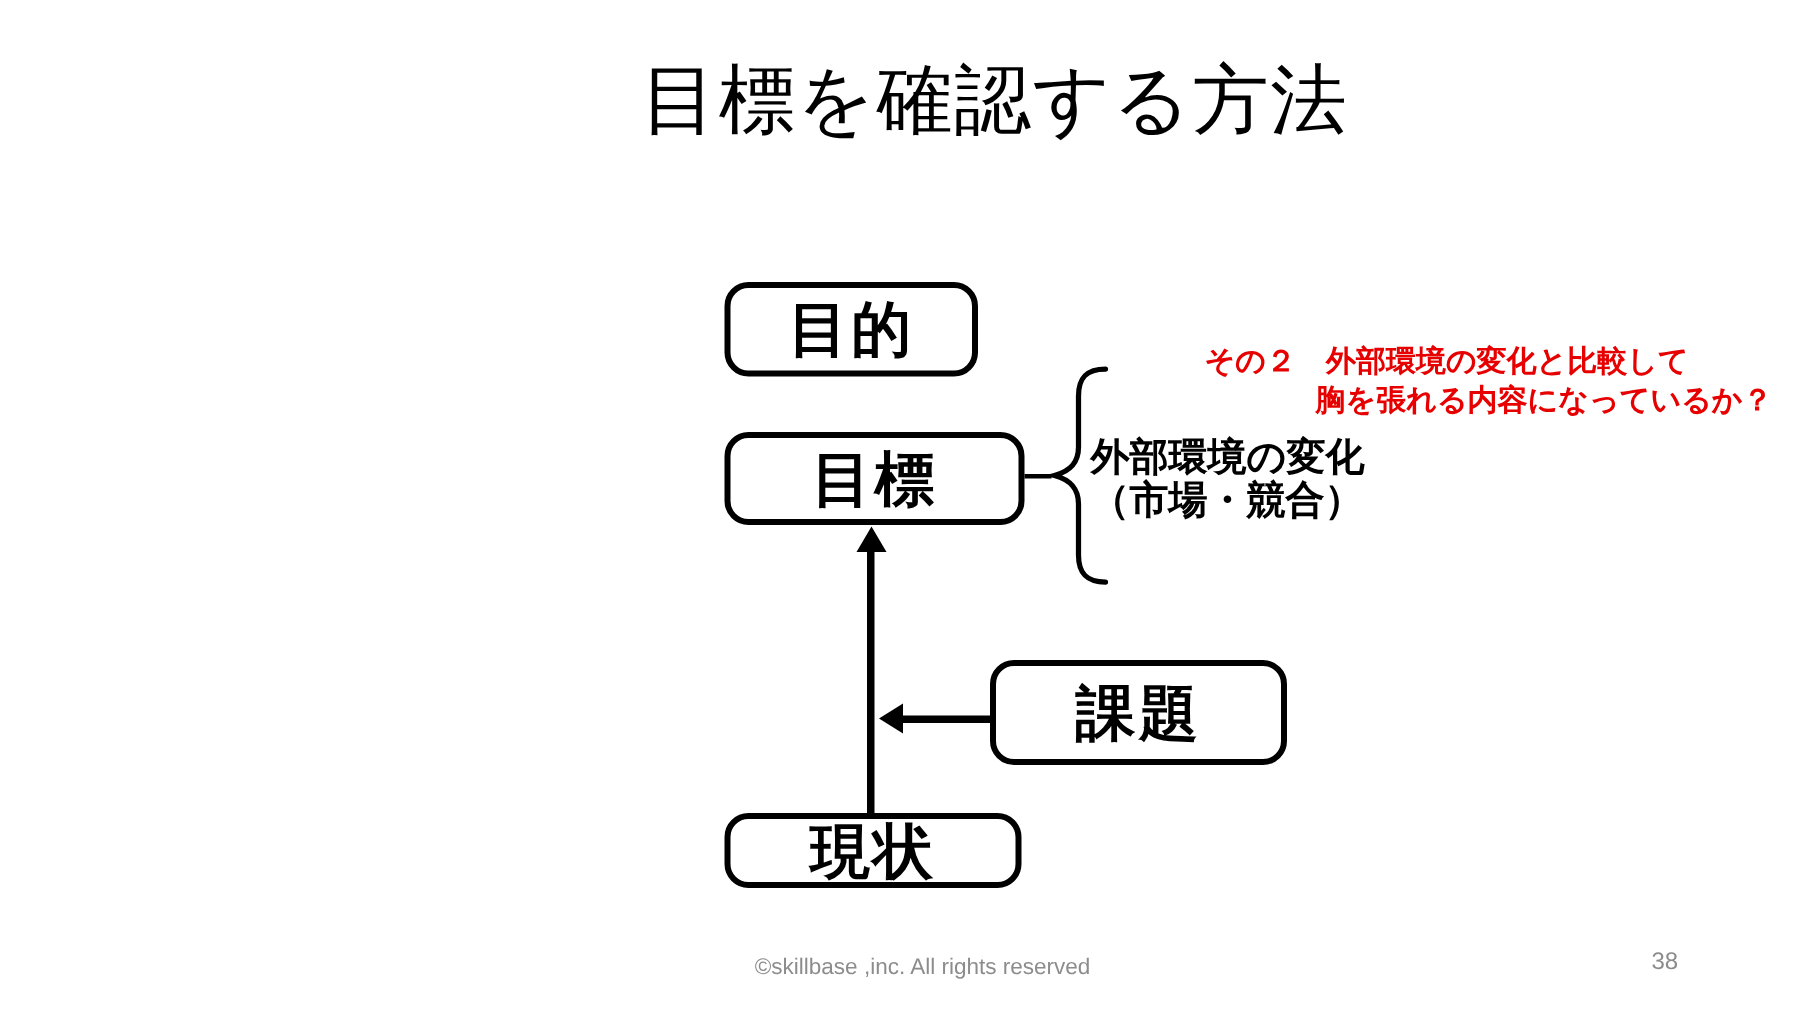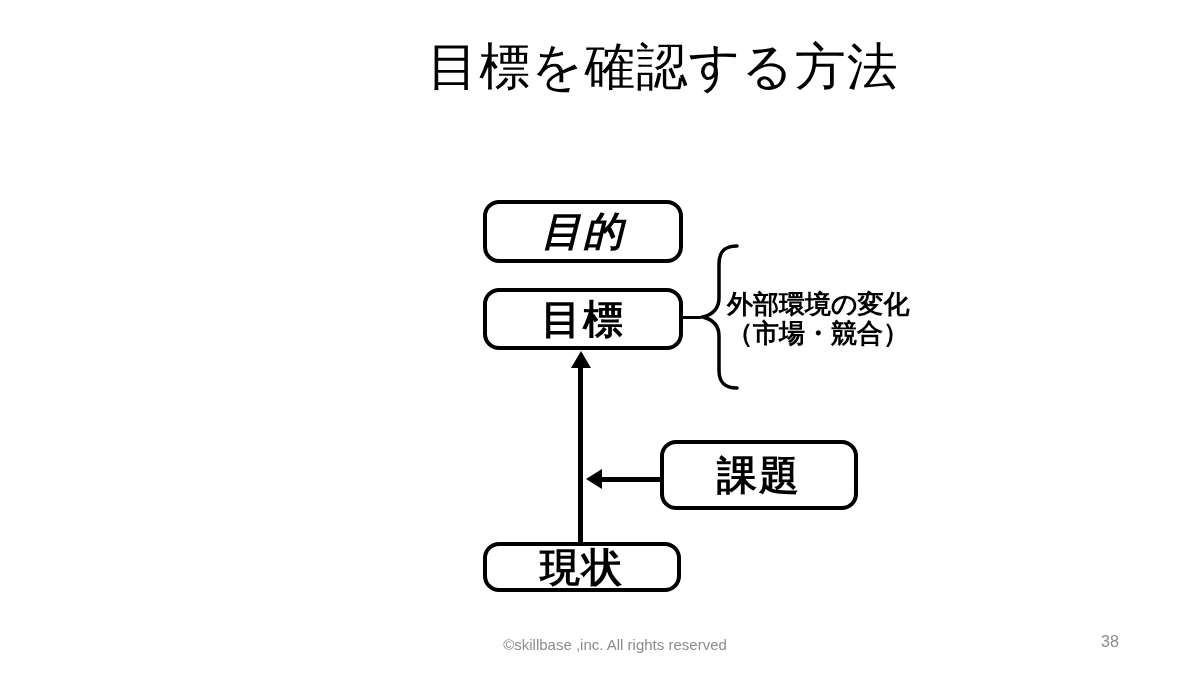--- a/index.html
+++ b/index.html
@@ -62,21 +62,21 @@
     border: 4px solid var(--ink);
     border-radius: 16px;
     display: flex;
     align-items: center;
     justify-content: center;
     font-size: 40px;
     font-weight: 700;
     color: var(--ink);
     letter-spacing: 2px;
   }
-  .box-purpose { left: 468px; top: 200px; width: 200px; height: 63px; font-style: italic; }
+  .box-purpose { left: 468px; top: 188px; width: 169px; height: 63px; }
   .box-goal    { left: 468px; top: 288px; width: 200px; height: 62px; }
   .box-issue   { left: 645px; top: 440px; width: 198px; height: 70px; }
   .box-current { left: 468px; top: 542px; width: 198px; height: 50px; }
 
   
   .shaft-v {
     position: absolute;
     left: 563px; top: 366px;
     width: 5px; height: 176px;
     background: var(--ink);
@@ -144,20 +144,22 @@
 </style>
 </head>
 <body>
 
 <div class="slide">
 
   <h1 class="title">目標を確認する方法</h1>
 
 
   <div class="note note2">
+    <div>その２　外部環境の変化と比較して</div>
+    <div class="indent">胸を張れる内容になっているか？</div>
   </div>
 
   <div class="dbox box-purpose">
     <span>目的</span>
   </div>
 
   <div class="dbox box-issue">
     <span>課題</span>
   </div>
 

